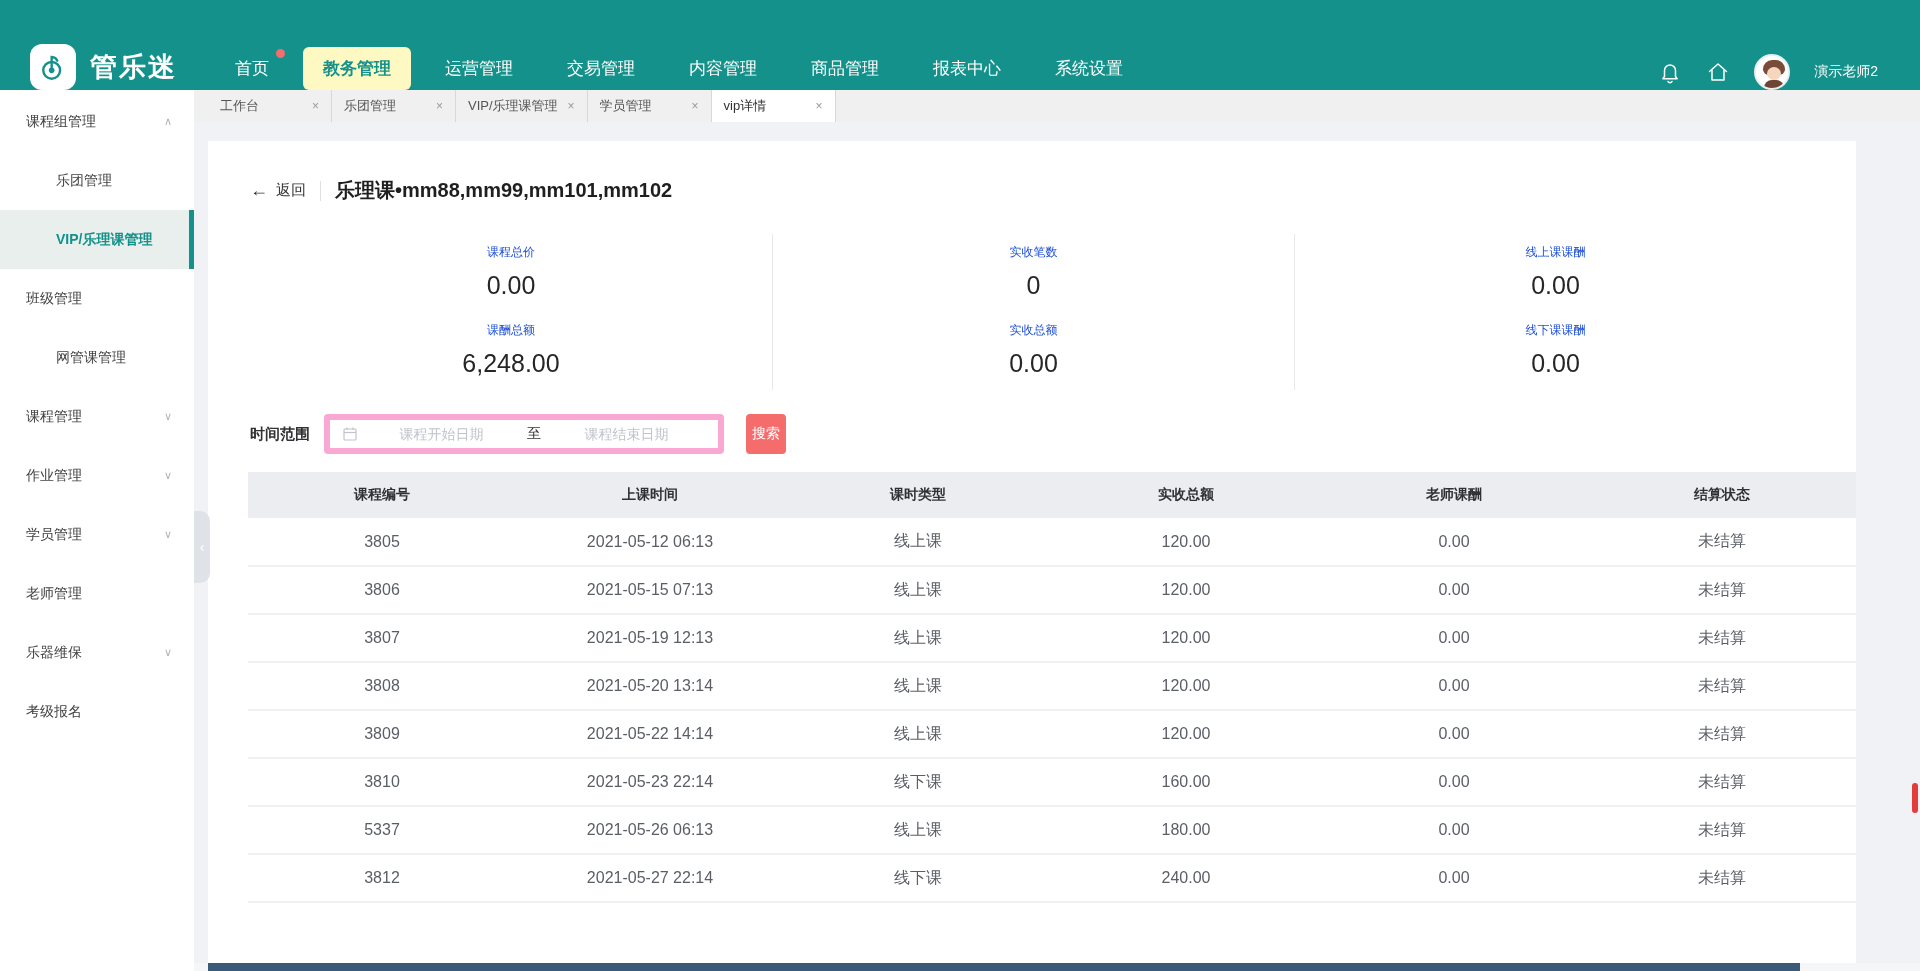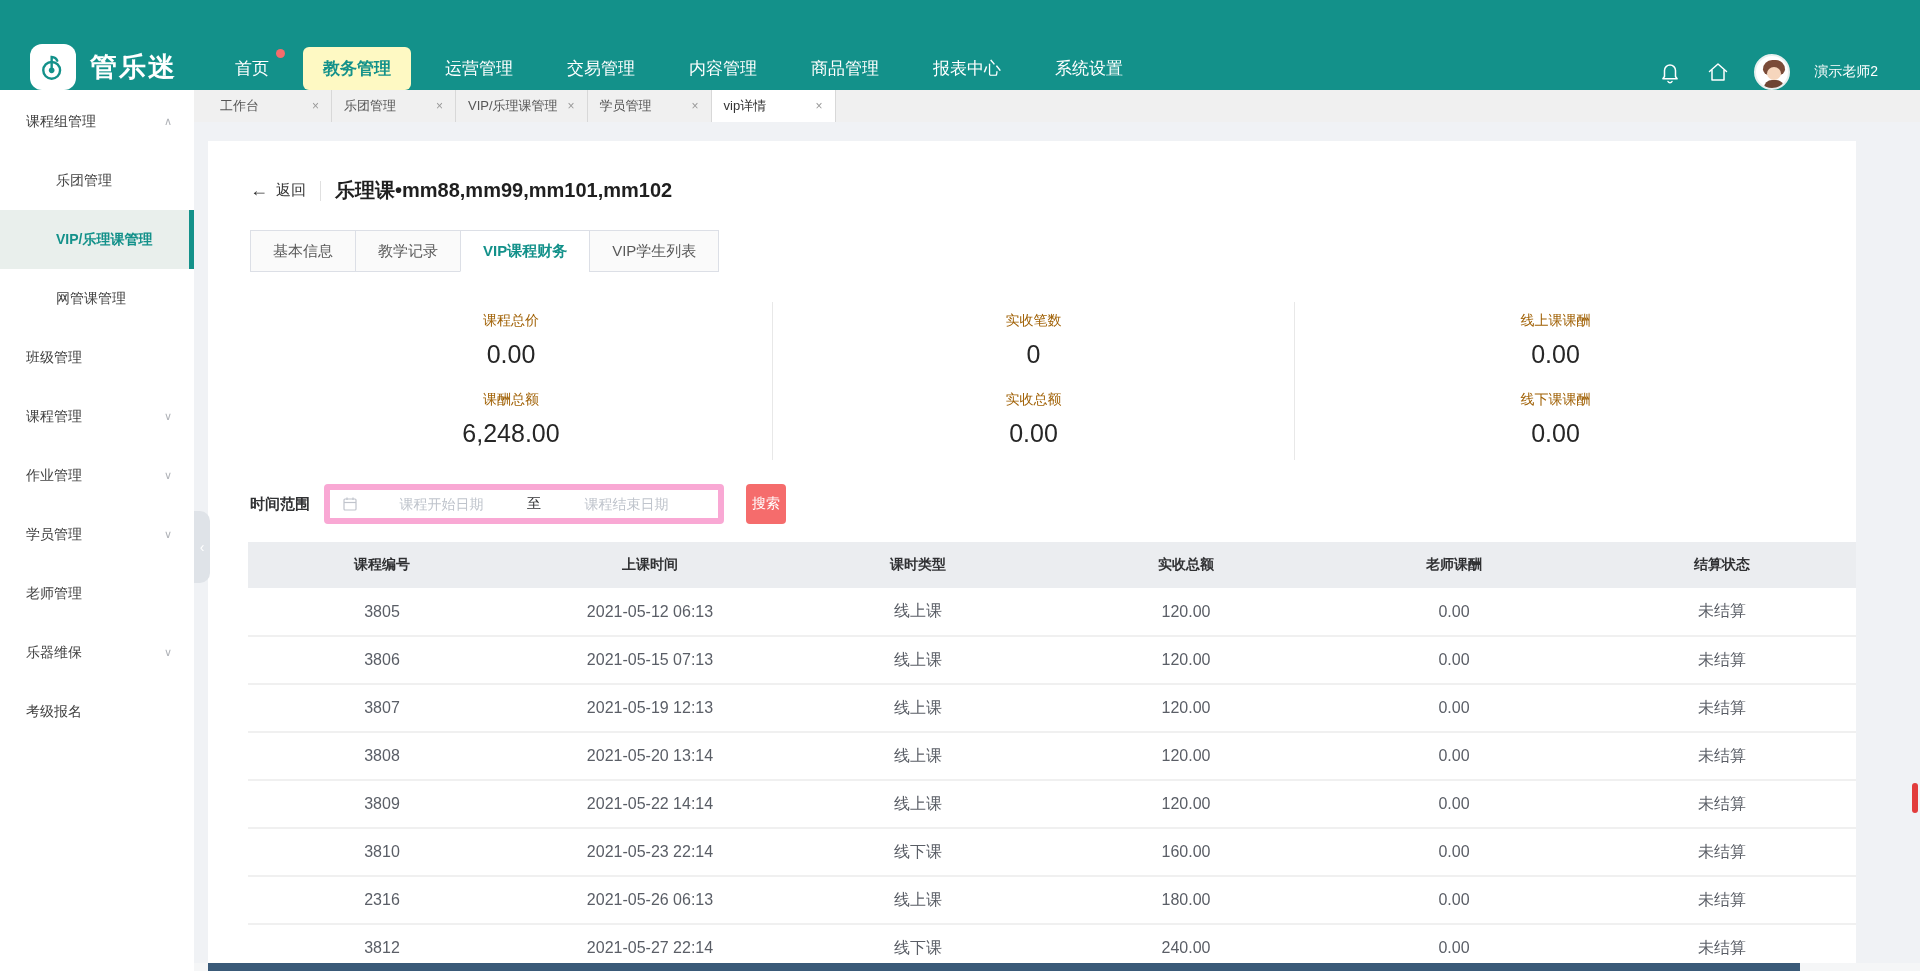--- a/index.html
+++ b/index.html
@@ -71,21 +71,21 @@
     background:#fafafa; cursor:pointer; }
   .dtab:first-child { margin-left:0; }
   .dtab.active { background:#fff; color:#13918A; font-weight:bold; border-bottom-color:#fff; }
 
   
   .stats { display:grid; grid-template-columns:repeat(3,1fr);
     grid-template-rows:repeat(2,auto); grid-auto-flow:column;
     margin:30px 0 0 42px; width:1566px; }
   .stat { text-align:center; padding:10px 0 12px 0; }
   .stat:nth-child(n+3) { border-left:1px solid #e8e8e8; }
-  .stat-label { font-size:14px; color:#a16207; margin-bottom:10px; }
+  .stat-label { font-size:12px; color:#1d4ed8; margin-bottom:10px; }
   .stat-value { font-size:25px; color:#262626; }
 
   
   .filter-row { display:flex; align-items:center; margin:24px 0 0 42px; }
   .filter-label { font-size:15px; font-weight:bold; color:#303133; margin-right:14px; }
   .date-range { display:flex; align-items:center; width:400px; height:40px;
     border:6px solid #f9a8d4; border-radius:4px; background:#fff; padding:0 12px; }
   .date-range input { border:none; outline:none; flex:1; font-size:14px; color:#333;
     min-width:0; text-align:center; font-family:"Liberation Sans", sans-serif; }
   .date-range input::placeholder { color:#bfc4cc; }
@@ -229,27 +229,27 @@
     <div class="side-item child">
       <span>乐团管理</span>
       <span class="side-chevron"></span>
     </div>
 
     <div class="side-item child active">
       <span>VIP/乐理课管理</span>
       <span class="side-chevron"></span>
     </div>
 
+    <div class="side-item">
+      <span>班级管理</span>
+      <span class="side-chevron"></span>
+    </div>
+
     <div class="side-item child">
       <span>网管课管理</span>
-      <span class="side-chevron"></span>
-    </div>
-
-    <div class="side-item">
-      <span>班级管理</span>
       <span class="side-chevron"></span>
     </div>
 
     <div class="side-item">
       <span>课程管理</span>
       <span class="side-chevron">∨</span>
     </div>
 
     <div class="side-item">
       <span>作业管理</span>
@@ -283,39 +283,20 @@
 
   <div class="back-row">
     <div class="back-btn">
       <span class="back-arrow">←</span>
       <span>返回</span>
     </div>
     <div class="vdivider"></div>
     <div class="page-title">乐理课•mm88,mm99,mm101,mm102</div>
   </div>
 
-  <div class="dtabs">
-
-      <div class="dtab">
-        <span>基本信息</span>
-      </div>
-
-      <div class="dtab">
-        <span>教学记录</span>
-      </div>
-
-      <div class="dtab active">
-        <span>VIP课程财务</span>
-      </div>
-
-      <div class="dtab">
-        <span>VIP学生列表</span>
-      </div>
-
-  </div>
 
   <div class="stats">
 
       <div class="stat">
         <div class="stat-label">课程总价</div>
         <div class="stat-value">0.00</div>
       </div>
 
       <div class="stat">
         <div class="stat-label">课酬总额</div>
@@ -430,21 +411,21 @@
         <tr>
           <td>3810</td>
           <td>2021-05-23 22:14</td>
           <td>线下课</td>
           <td>160.00</td>
           <td>0.00</td>
           <td>未结算</td>
         </tr>
 
         <tr>
-          <td>2316</td>
+          <td>5337</td>
           <td>2021-05-26 06:13</td>
           <td>线上课</td>
           <td>180.00</td>
           <td>0.00</td>
           <td>未结算</td>
         </tr>
 
         <tr>
           <td>3812</td>
           <td>2021-05-27 22:14</td>

